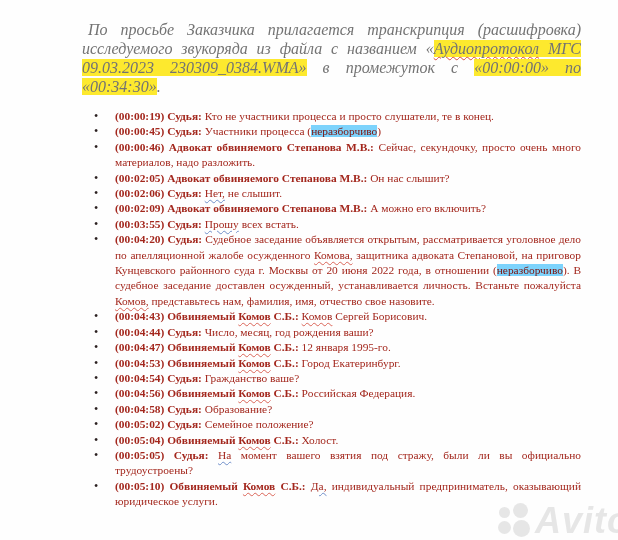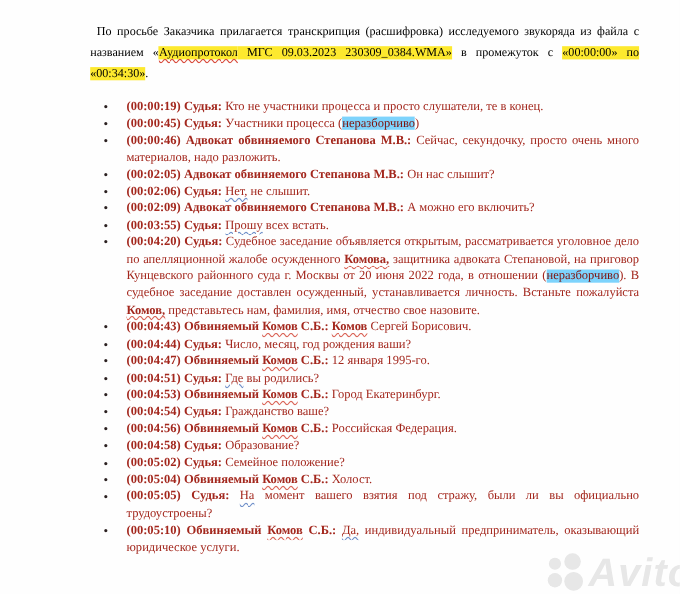--- a/index.html
+++ b/index.html
@@ -12,23 +12,24 @@
     position:relative;
     width:618px;height:540px;
     background:#fefefe;
     box-sizing:border-box;
     padding:20px 37px 6px 82px;
     overflow:hidden;
   }
   
   .intro{
     margin:0 0 13px 0;
-    font-size:11px;
+    font-style:italic;
+    font-size:16px;
     line-height:19px;
-    color:#000000;
+    color:#737373;
     text-align:justify;
     text-indent:6px;
   }
   
   ul.transcript{
     margin:0;padding:0;list-style:none;
     font-size:11.4px;
     line-height:15.4px;
     color:#a3271d;
   }
@@ -55,21 +56,20 @@
     text-decoration-thickness:1px;
     text-underline-offset:2px;
   }
   .rm{background:#7dd3fc;color:#7e120c;}
   .wr{
     text-decoration-line:underline;
     text-decoration-style:wavy;
     text-decoration-color:#da6457;
     text-decoration-thickness:1px;
     text-underline-offset:2px;
-    font-weight:bold;
   }
   .wb{
     text-decoration-line:underline;
     text-decoration-style:wavy;
     text-decoration-color:#6f8fc9;
     text-decoration-thickness:1px;
     text-underline-offset:2px;
   }
   .bwr{
     font-weight:bold;
@@ -114,21 +114,20 @@
       <li><span class="b">(00:00:45) Судья:</span><span> Участники процесса (</span><span class="rm">неразборчиво</span><span>)</span></li>
       <li><span class="b">(00:00:46) Адвокат обвиняемого Степанова М.В.:</span><span> Сейчас, секундочку, просто очень много материалов, надо разложить.</span></li>
       <li><span class="b">(00:02:05) Адвокат обвиняемого Степанова М.В.:</span><span> Он нас слышит?</span></li>
       <li><span class="b">(00:02:06) Судья:</span><span> </span><span class="wb">Нет,</span><span> не слышит.</span></li>
       <li><span class="b">(00:02:09) Адвокат обвиняемого Степанова М.В.:</span><span> А можно его включить?</span></li>
       <li><span class="b">(00:03:55) Судья:</span><span> </span><span class="wb">Прошу</span><span> всех встать.</span></li>
       <li><span class="b">(00:04:20) Судья:</span><span> Судебное заседание объявляется открытым, рассматривается уголовное дело по апелляционной жалобе осужденного </span><span class="wr">Комова,</span><span> защитника адвоката Степановой, на приговор Кунцевского районного суда г. Москвы от 20 июня 2022 года, в отношении (</span><span class="rm">неразборчиво</span><span>). В судебное заседание доставлен осужденный, устанавливается личность. Встаньте пожалуйста </span><span class="wr">Комов,</span><span> представьтесь нам, фамилия, имя, отчество свое назовите.</span></li>
       <li><span class="b">(00:04:43) Обвиняемый </span><span class="bwr">Комов</span><span class="b"> С.Б.:</span><span> </span><span class="wr">Комов</span><span> Сергей Борисович.</span></li>
       <li><span class="b">(00:04:44) Судья:</span><span> Число, месяц, год рождения ваши?</span></li>
       <li><span class="b">(00:04:47) Обвиняемый </span><span class="bwr">Комов</span><span class="b"> С.Б.:</span><span> 12 января 1995-го.</span></li>
-      <li><span class="b">(00:04:51) Судья:</span><span> </span><span class="wb">Где</span><span> вы родились?</span></li>
       <li><span class="b">(00:04:53) Обвиняемый </span><span class="bwr">Комов</span><span class="b"> С.Б.:</span><span> Город Екатеринбург.</span></li>
       <li><span class="b">(00:04:54) Судья:</span><span> Гражданство ваше?</span></li>
       <li><span class="b">(00:04:56) Обвиняемый </span><span class="bwr">Комов</span><span class="b"> С.Б.:</span><span> Российская Федерация.</span></li>
       <li><span class="b">(00:04:58) Судья:</span><span> Образование?</span></li>
       <li><span class="b">(00:05:02) Судья:</span><span> Семейное положение?</span></li>
       <li><span class="b">(00:05:04) Обвиняемый </span><span class="bwr">Комов</span><span class="b"> С.Б.:</span><span> Холост.</span></li>
       <li><span class="b">(00:05:05) Судья:</span><span> </span><span class="wb">На</span><span> момент вашего взятия под стражу, были ли вы официально трудоустроены?</span></li>
       <li><span class="b">(00:05:10) Обвиняемый </span><span class="bwr">Комов</span><span class="b"> С.Б.:</span><span> </span><span class="wb">Да,</span><span> индивидуальный предприниматель, оказывающий юридическое услуги.</span></li>
     </ul>
 

